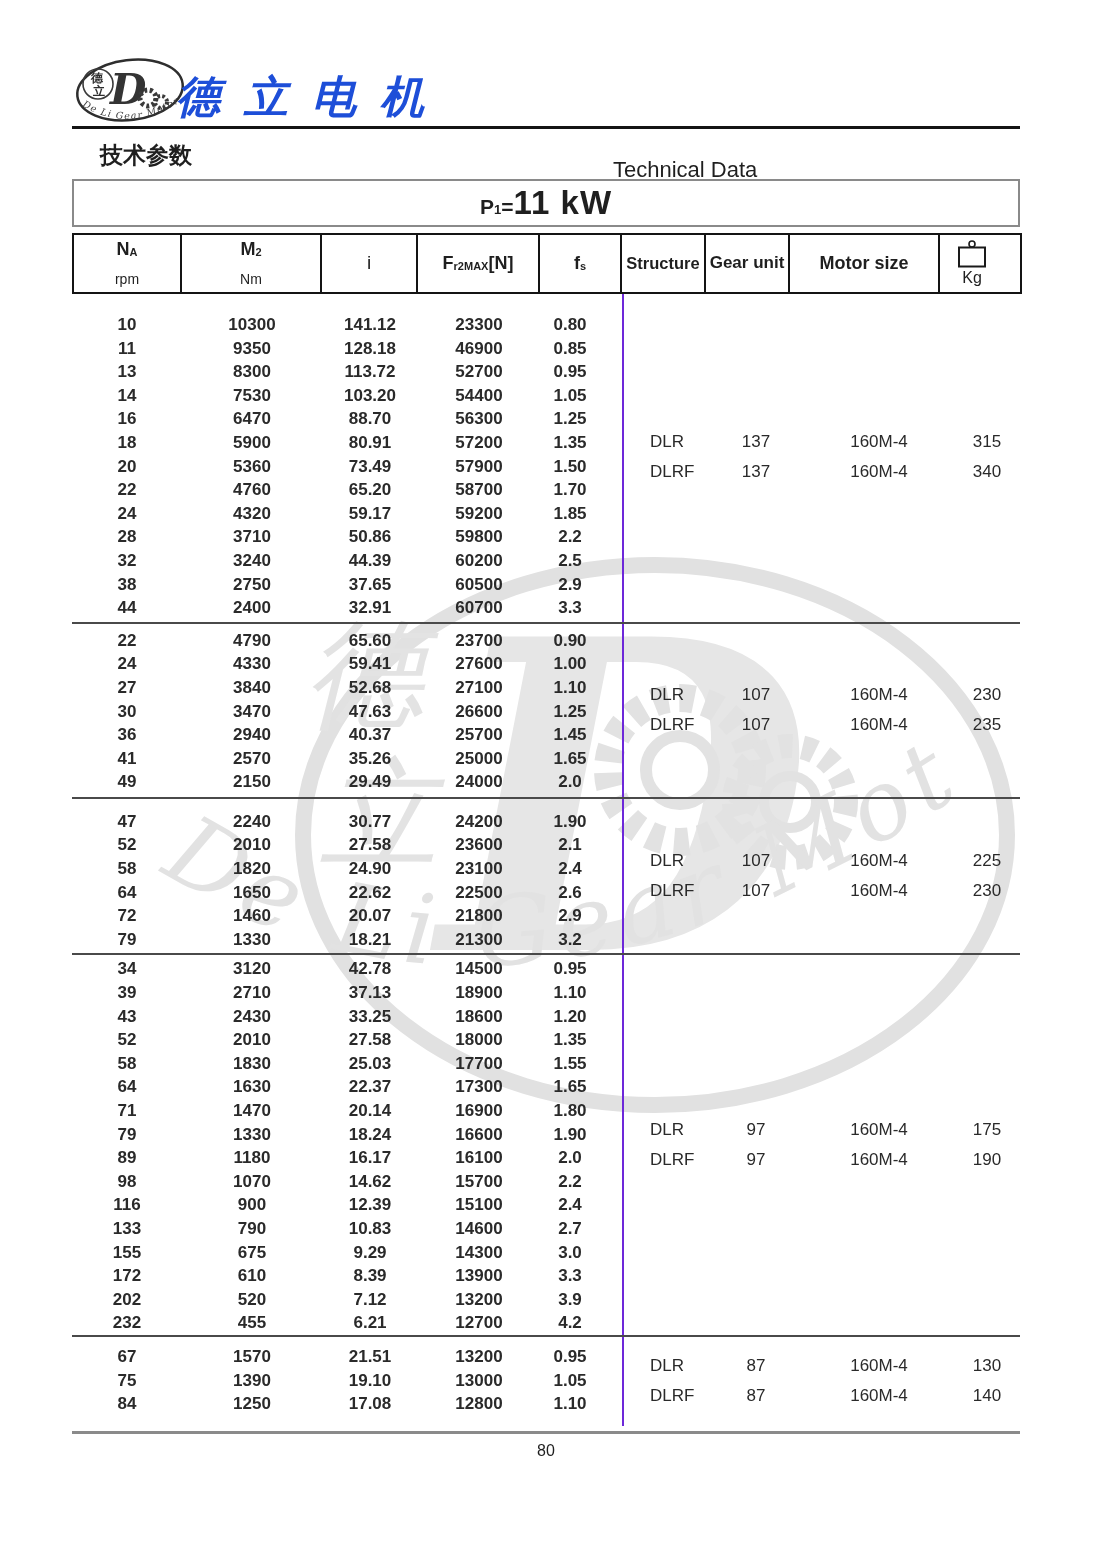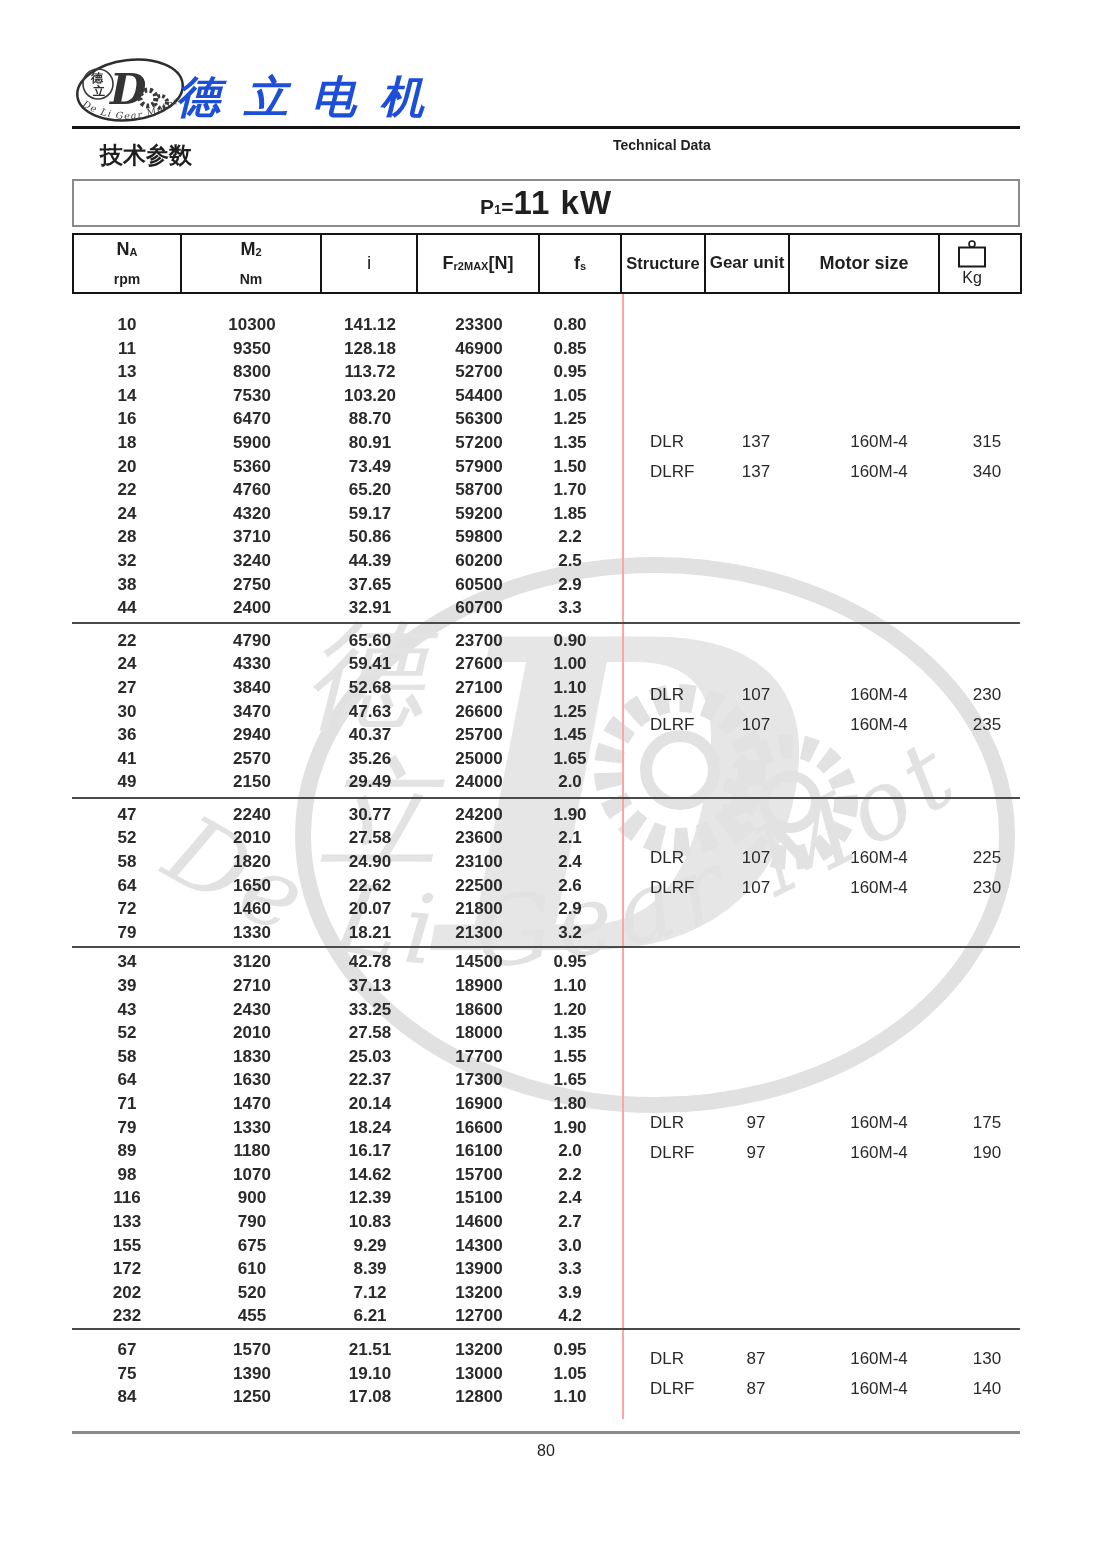--- a/index.html
+++ b/index.html
@@ -9,21 +9,21 @@
   }
   
   .logo { position:absolute; left:72px; top:52px; width:116px; height:80px; z-index:2; }
   .company-name {
     position:absolute; left:176px; top:68px; z-index:2;
     font-family:"DejaVu Serif", serif; font-style:italic; font-weight:bold;
     font-size:44px; letter-spacing:24px; color:#1d4ed8; white-space:nowrap;
   }
   .top-rule { position:absolute; left:72px; top:126px; width:948px; height:3px; background:#141414; z-index:2; }
   .section-cn { position:absolute; left:72px; top:140px; font-size:23px; font-weight:bold; z-index:2;margin-left:28px; }
-  .section-en { position:absolute; left:613px; top:137px; font-size:14px; font-weight:bold; z-index:2; }
+  .section-en { position:absolute; left:613px; top:157px; font-size:22px; font-weight:normal; z-index:2; }
   
   .power-box {
     position:absolute; left:72px; top:179px; width:944px; height:44px; border:2px solid #8a8a8a;
     display:flex; align-items:center; justify-content:center; z-index:2; background:transparent;
   }
   .power-box .inner { display:flex; align-items:baseline; font-weight:bold; }
   .pt-p  { font-size:21px; }
   .pt-sub{ font-size:13px; vertical-align:baseline; }
   .pt-eq { font-size:21px; }
   .pt-val{ font-size:33px; letter-spacing:1px; }
@@ -31,42 +31,42 @@
   .col-headers {
     position:absolute; left:72px; top:233px; width:946px; height:57px; z-index:2;
     display:flex; border:2px solid #141414; box-sizing:content-box; background:transparent;
   }
   .hcell {
     box-sizing:border-box; border-left:2px solid #141414;
     display:flex; flex-direction:column; align-items:center; justify-content:center;
     font-weight:bold; font-size:18px; line-height:1.1; text-align:right;
   }
   .hcell:first-child { border-left:none; }
-  .h-unit { font-weight:bold; font-size:14px; margin-top:12px; }
+  .h-unit { font-weight:normal; font-size:14px; margin-top:12px; }
   .h-main sub { font-size:11px; vertical-align:-0.12em; }
   .hc0{width:106px} .hc1{width:140px} .hc2{width:96px; font-weight:normal; font-size:19px;}
   .hc3{width:122px} .hc4{width:82px} .hc5{width:84px; font-size:16.5px;}
   .hc6{width:84px; font-size:17px;} .hc7{width:150px} .hc8{width:66px; font-weight:normal;}
   .kg-label { font-size:16px; margin-top:1px; }
   
   .tbody { position:absolute; left:72px; top:292px; width:948px; z-index:1; }
   .group { display:flex; border-bottom:2px solid #4a4a4a; }
   .group:last-child { border-bottom:none; }
   .group-left { width:550px; box-sizing:border-box; }
   .group:nth-of-type(1) .group-left { padding:21px 0 2px; }
   .group:nth-of-type(2) .group-left { padding:5px 0 3px; }
-  .group:nth-of-type(3) .group-left { padding:4px 0 2px; }
+  .group:nth-of-type(3) .group-left { padding:11px 0 2px; }
   .group:nth-of-type(4) .group-left { padding:2px 0 0; }
   .group:nth-of-type(5) .group-left { padding:8px 0 10px; }
   .data-row { display:flex; height:23.6px; line-height:23.6px; font-size:17px; color:#2a2a2a;font-weight:bold; }
   .cell { text-align:center; box-sizing:border-box; }
   .cc0{width:110px} .cc1{width:140px} .cc2{width:96px} .cc3{width:122px}
   .cc4{width:82px; padding-right:22px;}
   .group-right {
-    width:398px; box-sizing:border-box; border-left:2px solid #fca5a5;
+    width:398px; box-sizing:border-box; border-left:2px solid #6d28d9;
     display:flex; flex-direction:column; justify-content:center;
   }
   .struct-row { display:flex; height:30px; line-height:30px; font-size:17px; color:#2a2a2a; }
   .sc0{width:84px; text-align:left; padding-left:26px;}
   .sc1{width:96px;} .sc2{width:150px;} .sc3{width:66px;}
   
   .footer-rule { position:absolute; left:72px; top:1431px; width:948px; height:3px; background:#8a8a8a; z-index:2; }
   .page-number { position:absolute; left:72px; top:1442px; width:948px; text-align:center; font-size:16px; z-index:2; }
   
   .watermark { position:absolute; left:140px; top:520px; width:900px; height:600px; z-index:0; pointer-events:none; }

